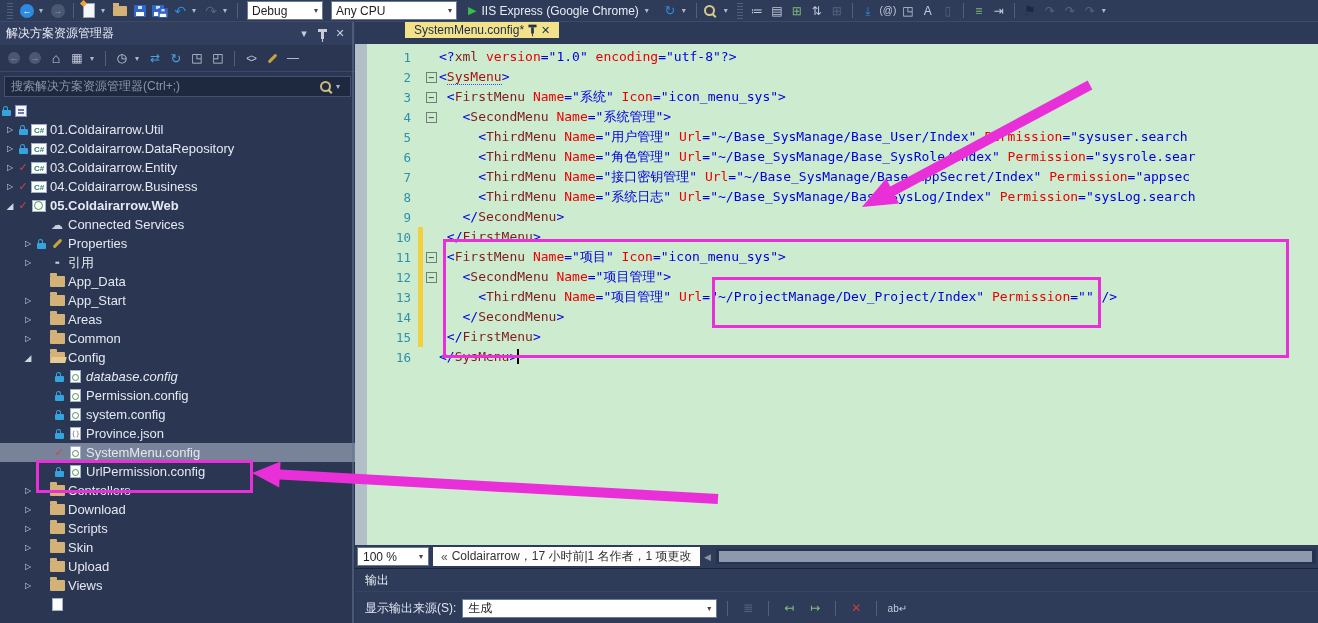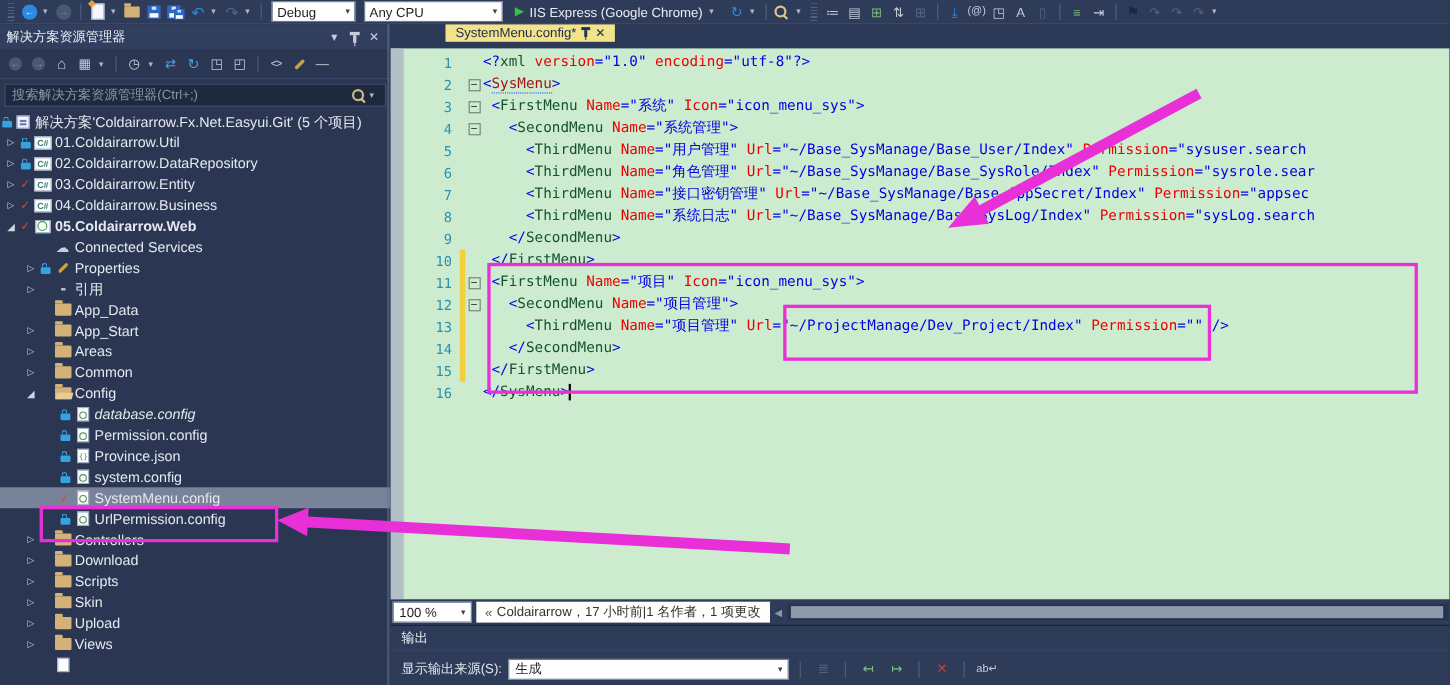--- a/index.html
+++ b/index.html
@@ -88,21 +88,21 @@
   #code-lines{position:absolute;left:12px;top:3px;right:0;}
   .cl{display:flex;align-items:center;height:20px;white-space:pre;}
   .ln{width:44px;text-align:right;padding-right:7px;flex:none;color:#2b91af;
       font:12.5px "DejaVu Sans Mono",monospace;}
   .chg{width:5px;height:20px;flex:none;}
   .chg.on{background:#f3cf3e;}
   .foldcol{width:16px;flex:none;display:flex;justify-content:center;}
   .foldbox{width:11px;height:11px;box-sizing:border-box;border:1px solid #6f7f74;color:#333;
            font:10px/9px "DejaVu Sans Mono",monospace;text-align:center;background:#cdebcf;}
   .ctext{font:13px/20px "DejaVu Sans Mono","Liberation Mono",monospace;color:#1e1e1e;}
-  .tk-d{color:#0000e2;} .tk-e{color:#14532d;} .tk-a{color:#eb0000;} .tk-v{color:#0000e2;}
+  .tk-d{color:#0000e2;} .tk-e{color:#7f1d1d;} .tk-a{color:#eb0000;} .tk-v{color:#0000e2;}
   .tk-eu{color:#a31515;border-bottom:1px dotted #2753ff;}
   .cursor{display:inline-block;width:1.5px;height:15px;background:#000;vertical-align:text-bottom;}
   
   #hscroll{position:absolute;left:0;top:523px;width:963px;height:23px;background:#2e3c59;display:flex;align-items:center;}
   .zoombox{width:72px;height:19px;background:#fff;border:1px solid #6b7a96;margin-left:2px;display:flex;align-items:center;
            justify-content:space-between;padding:0 5px;font-size:12px;color:#1e1e1e;box-sizing:border-box;}
   .lensbox{height:19px;background:#fdfdfd;display:flex;align-items:center;gap:4px;padding:0 8px;margin-left:4px;
            font-size:12px;color:#333;}
   .lensbox .chev{color:#555;font-size:12px;}
   .sbar-left{width:16px;text-align:center;color:#8b95a5;font-size:9px;}
@@ -242,21 +242,20 @@
       <span class="caret">▾</span>
     </div>
     <div id="se-tree">
         <div class="trow" style="padding-left: 0px;">
           <span class="slot badge" style="width: 12px;">
             <span class="i-lock"></span>
           </span>
           <span class="slot ticon2">
             <span class="i-sln"></span>
           </span>
-          <span class="tlabel">解决方案'Coldairarrow.Fx.Net.Easyui.Git' (5 个项目)</span>
         </div>
         <div class="trow" style="padding-left: 4px;">
           <span class="slot arrow">▷</span>
           <span class="slot badge">
             <span class="i-lock"></span>
           </span>
           <span class="slot ticon2">
             <span class="i-cs">C#</span>
           </span>
           <span class="tlabel">01.Coldairarrow.Util</span>
@@ -386,33 +385,33 @@
             <span class="i-page cfg"></span>
           </span>
           <span class="tlabel">Permission.config</span>
         </div>
         <div class="trow" style="padding-left: 40px;">
           <span class="slot arrow"></span>
           <span class="slot badge">
             <span class="i-lock"></span>
           </span>
           <span class="slot ticon2">
+            <span class="i-page cfg"></span>
+          </span>
+          <span class="tlabel">system.config</span>
+        </div>
+        <div class="trow" style="padding-left: 40px;">
+          <span class="slot arrow"></span>
+          <span class="slot badge">
+            <span class="i-lock"></span>
+          </span>
+          <span class="slot ticon2">
             <span class="i-page json"></span>
           </span>
           <span class="tlabel">Province.json</span>
-        </div>
-        <div class="trow" style="padding-left: 40px;">
-          <span class="slot arrow"></span>
-          <span class="slot badge">
-            <span class="i-lock"></span>
-          </span>
-          <span class="slot ticon2">
-            <span class="i-page cfg"></span>
-          </span>
-          <span class="tlabel">system.config</span>
         </div>
         <div class="trow sel" style="padding-left: 40px;">
           <span class="slot arrow"></span>
           <span class="slot badge">
             <span class="i-check">✓</span>
           </span>
           <span class="slot ticon2">
             <span class="i-page cfg"></span>
           </span>
           <span class="tlabel">SystemMenu.config</span>

